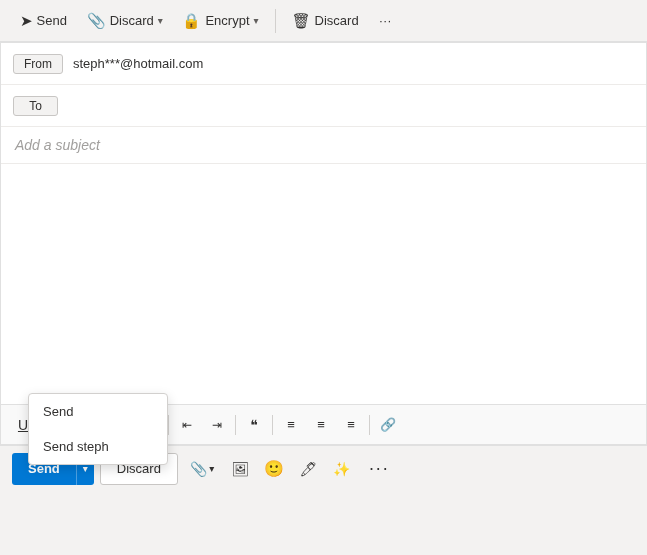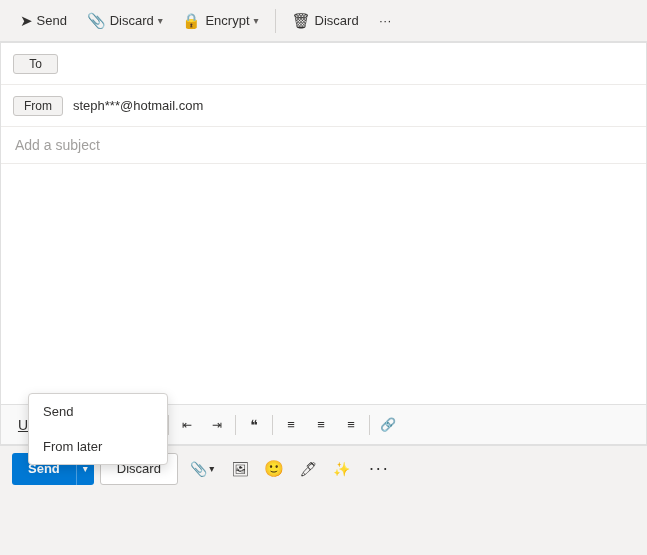--- a/index.html
+++ b/index.html
@@ -78,20 +78,21 @@
       flex: 1;
       color: #323130;
     }
 
     
     .subject-row {
       padding: 10px 14px;
       border-bottom: 1px solid #edebe9;
       color: #a19f9d;
       font-size: 14px;
+      font-style: italic;
     }
 
     
     .body-area {
       min-height: 240px;
       padding: 10px 14px;
       outline: none;
       font-size: 14px;
       color: #323130;
     }
@@ -240,27 +241,27 @@
   </button>
 
   <button class="toolbar-btn">
     <span>···</span>
   </button>
 </div>
 
 <div class="compose-area">
 
   <div class="field-row">
+    <span class="field-label">From</span>
+    <span class="field-value">steph***@hotmail.com</span>
+  </div>
+
+  <div class="field-row">
     <span class="field-label">To</span>
     <input class="field-input" type="text" value="" style="">
-  </div>
-
-  <div class="field-row">
-    <span class="field-label">From</span>
-    <span class="field-value">steph***@hotmail.com</span>
   </div>
 
   <div class="subject-row">
     <span>Add a subject</span>
   </div>
 
   <div class="body-area" contenteditable="true" style="">
   </div>
 
   <div class="bottom-toolbar">
@@ -359,15 +360,15 @@
   <button class="more-btn-bottom">
     <span>···</span>
   </button>
 </div>
 
 <div class="dropdown-popup">
   <div class="dropdown-item">
     <span>Send</span>
   </div>
   <div class="dropdown-item">
-    <span>From later</span>
+    <span>Send steph</span>
   </div>
 </div>
 
 </body></html>

